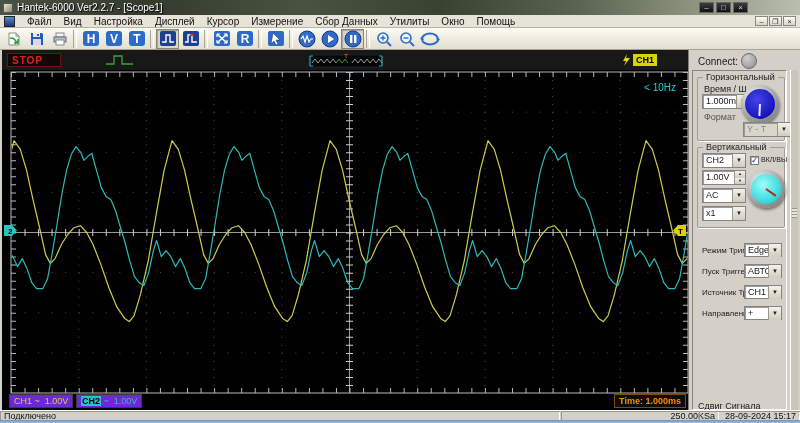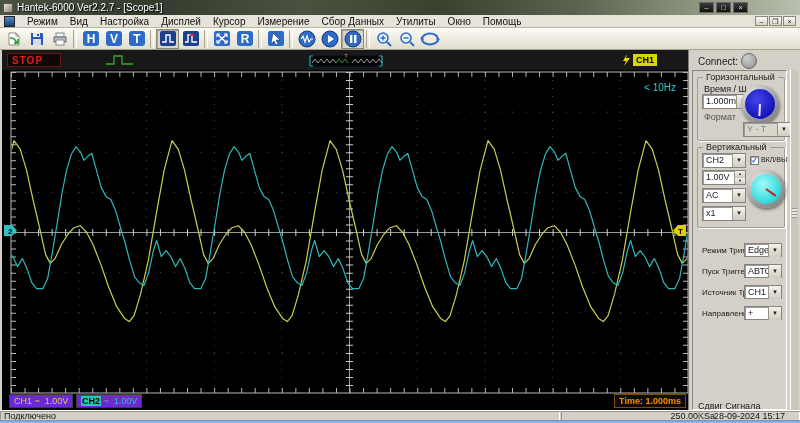--- a/index.html
+++ b/index.html
@@ -73,21 +73,21 @@
   <div class="ttl">Hantek-6000 Ver2.2.7 - [Scope1]</div>
   <div class="winbtns">
     <div class="winbtn">–</div>
     <div class="winbtn">□</div>
     <div class="winbtn">×</div>
   </div>
 </div>
 
 <div class="menubar">
   <div class="child-ico"></div>
-  <span class="menuitem">Режим</span>
+  <span class="menuitem">Файл</span>
   <span class="menuitem">Вид</span>
   <span class="menuitem">Настройка</span>
   <span class="menuitem">Дисплей</span>
   <span class="menuitem">Курсор</span>
   <span class="menuitem">Измерение</span>
   <span class="menuitem">Сбор Данных</span>
   <span class="menuitem">Утилиты</span>
   <span class="menuitem">Окно</span>
   <span class="menuitem">Помощь</span>
   <div class="childbtns">
@@ -335,15 +335,15 @@
     <span class="lbl" style="left:9px;top:351px;">Сдвиг Сигнала</span>
     <div class="gutter">
         <div class="grip"></div>
       </div>
   </div>
 </div>
 
 <div class="statusbar">
   <div class="scell" style="left:0;width:560px;">Подключено</div>
   <div class="scell" style="left:561px;width:158px;text-align:right;">250.00KSa</div>
-  <div class="scell" style="left:699px;width:101px;text-align:center;">28-09-2024 15:17</div>
+  <div class="scell" style="left:699px;width:101px;text-align:right;">28-09-2024 15:17</div>
 </div>
 <div class="bottomstrip"></div>
 
 </body></html>

